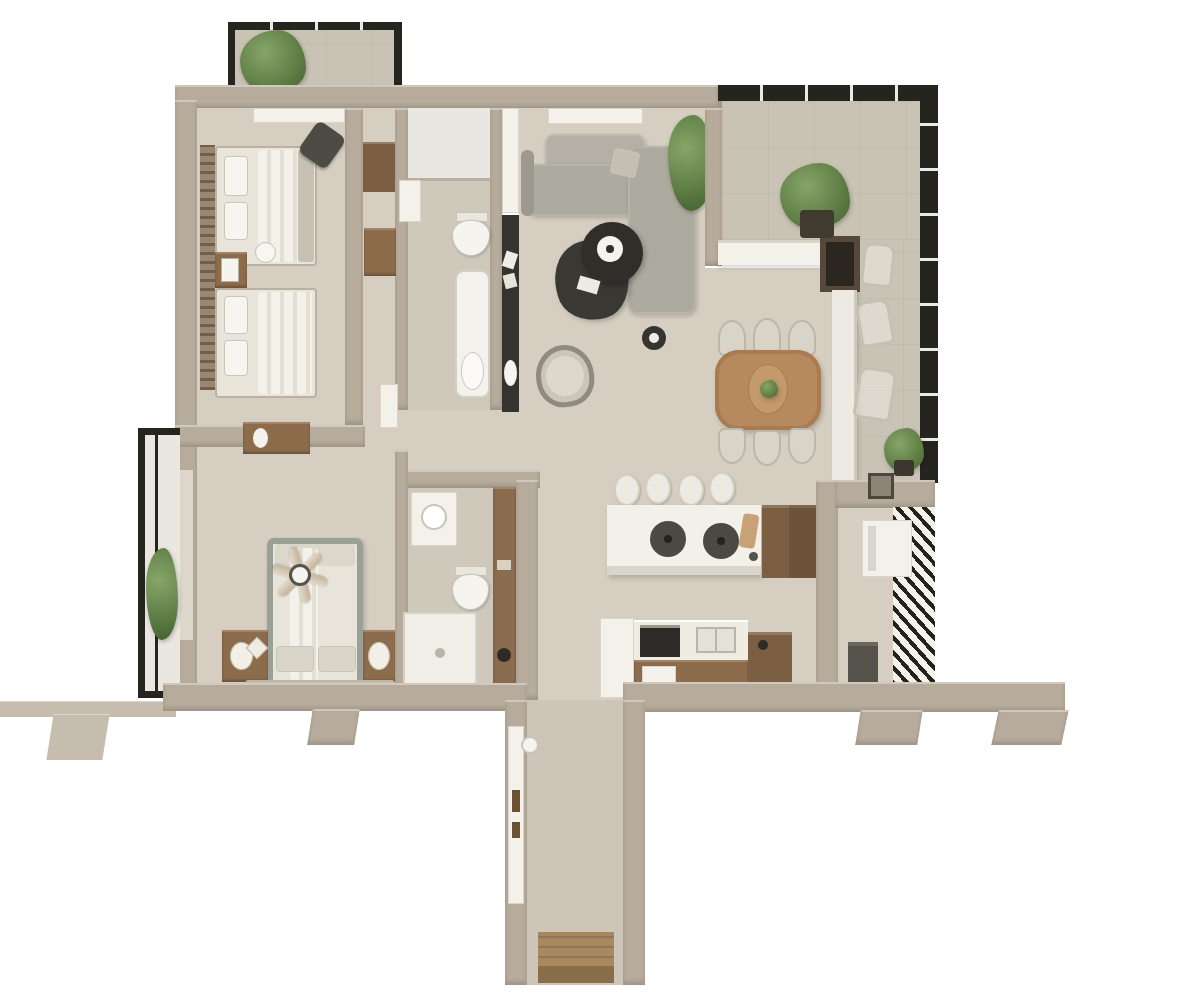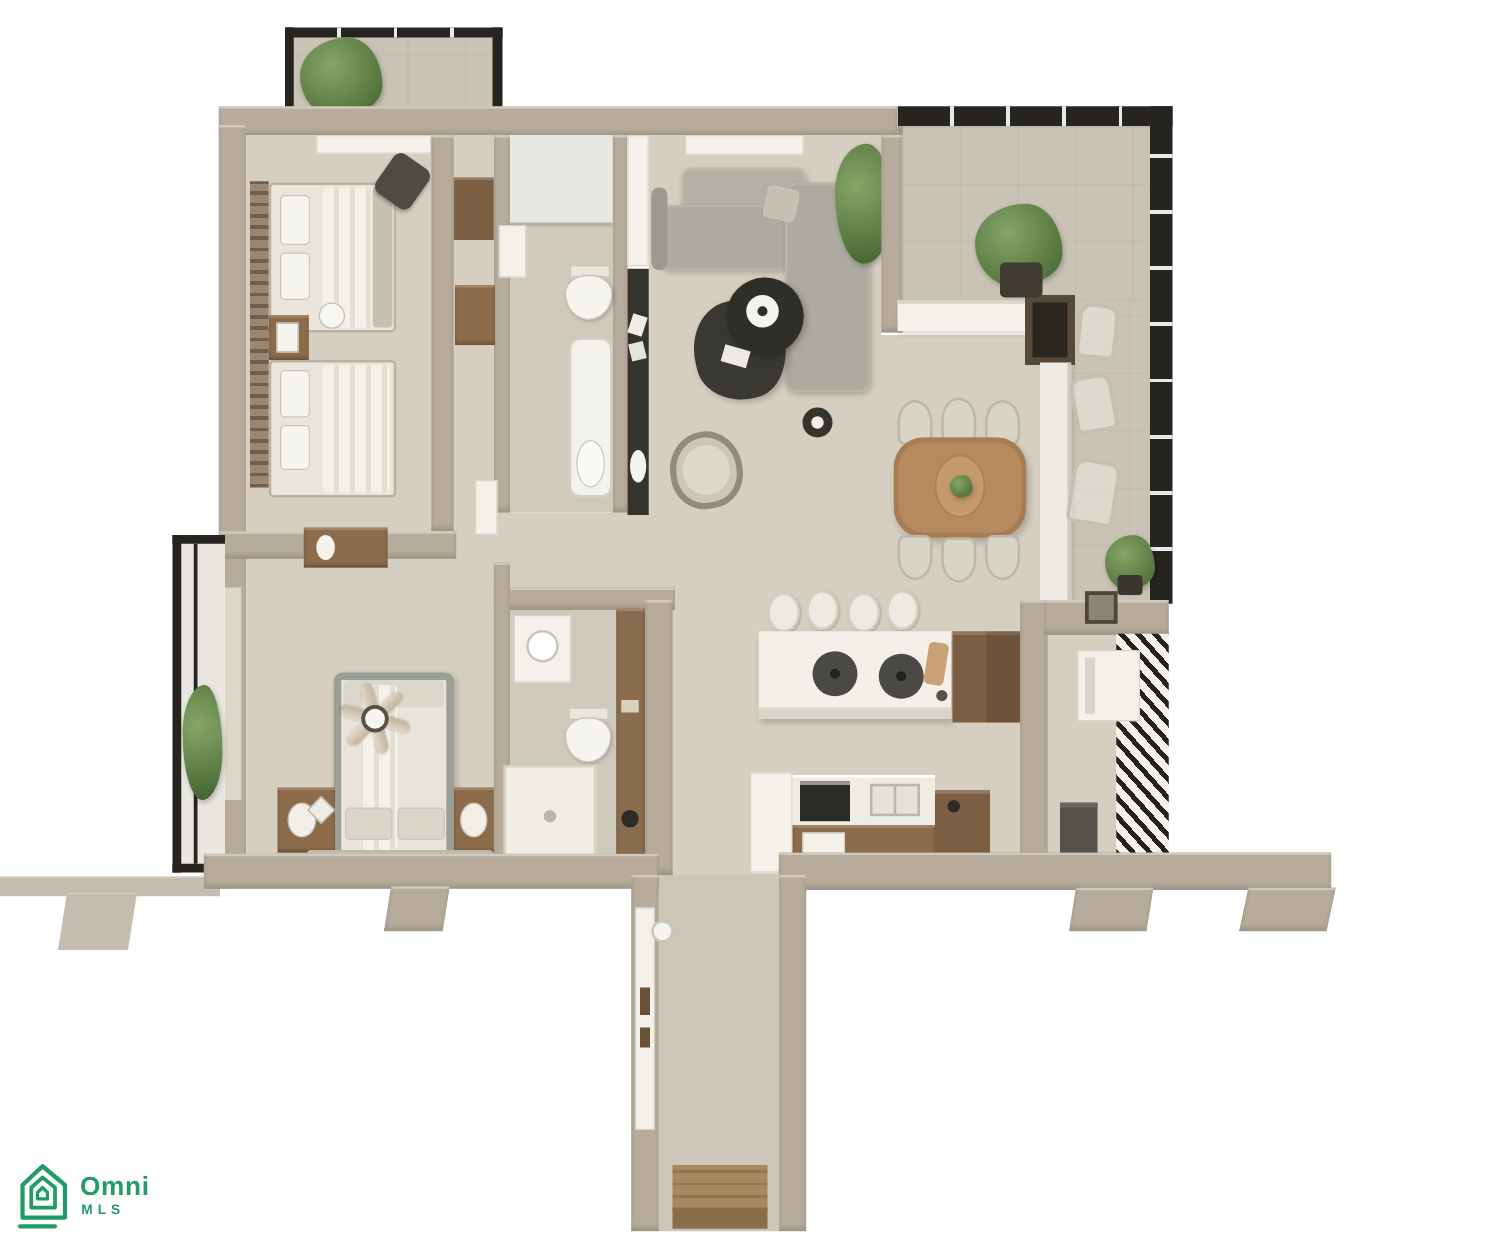--- a/index.html
+++ b/index.html
@@ -245,24 +245,14 @@
 
   <div class="abs wall" style="left:505px;top:700px;width:22px;height:285px;"></div>
   <div class="abs wall" style="left:623px;top:700px;width:22px;height:285px;"></div>
   <div class="abs white-fx" style="left:508px;top:726px;width:16px;height:178px;"></div>
   <div class="abs" style="left:512px;top:790px;width:8px;height:22px;background:#6b5134;"></div>
   <div class="abs" style="left:512px;top:822px;width:8px;height:16px;background:#6b5134;"></div>
   <div class="abs oval" style="left:521px;top:736px;width:18px;height:18px;background:#f6f4ef;border:2px solid #c9c5bb;box-sizing:border-box;"></div>
   <div class="abs doormat" style="left:538px;top:932px;width:76px;height:36px;"></div>
   <div class="abs" style="left:538px;top:966px;width:76px;height:17px;background:#8a6d49;"></div>
 
-  <div class="abs" style="left:12px;top:928px;width:150px;height:62px;">
-    <svg width="44" height="56" viewBox="0 0 44 56" style="position:absolute;left:0;top:2px;">
-      <path d="M22 3 L40 18 L40 44 L6 44 L6 18 Z" fill="none" stroke="#1f9c68" stroke-width="3.4" stroke-linejoin="round"></path>
-      <path d="M22 12 L32 20 L32 36 L13 36 L13 20 Z" fill="none" stroke="#1f9c68" stroke-width="3" stroke-linejoin="round"></path>
-      <path d="M22 20 L26 24 L26 29 L18 29 L18 24 Z" fill="none" stroke="#1f9c68" stroke-width="2.6" stroke-linejoin="round"></path>
-      <path d="M4 51 L32 51" fill="none" stroke="#1f9c68" stroke-width="3.4" stroke-linecap="round"></path>
-    </svg>
-    <div class="abs logo-title" style="left:52px;top:12px;">Omni</div>
-    <div class="abs logo-sub" style="left:53px;top:34px;">MLS</div>
-  </div>
 
 </div>
 
 </body></html>

